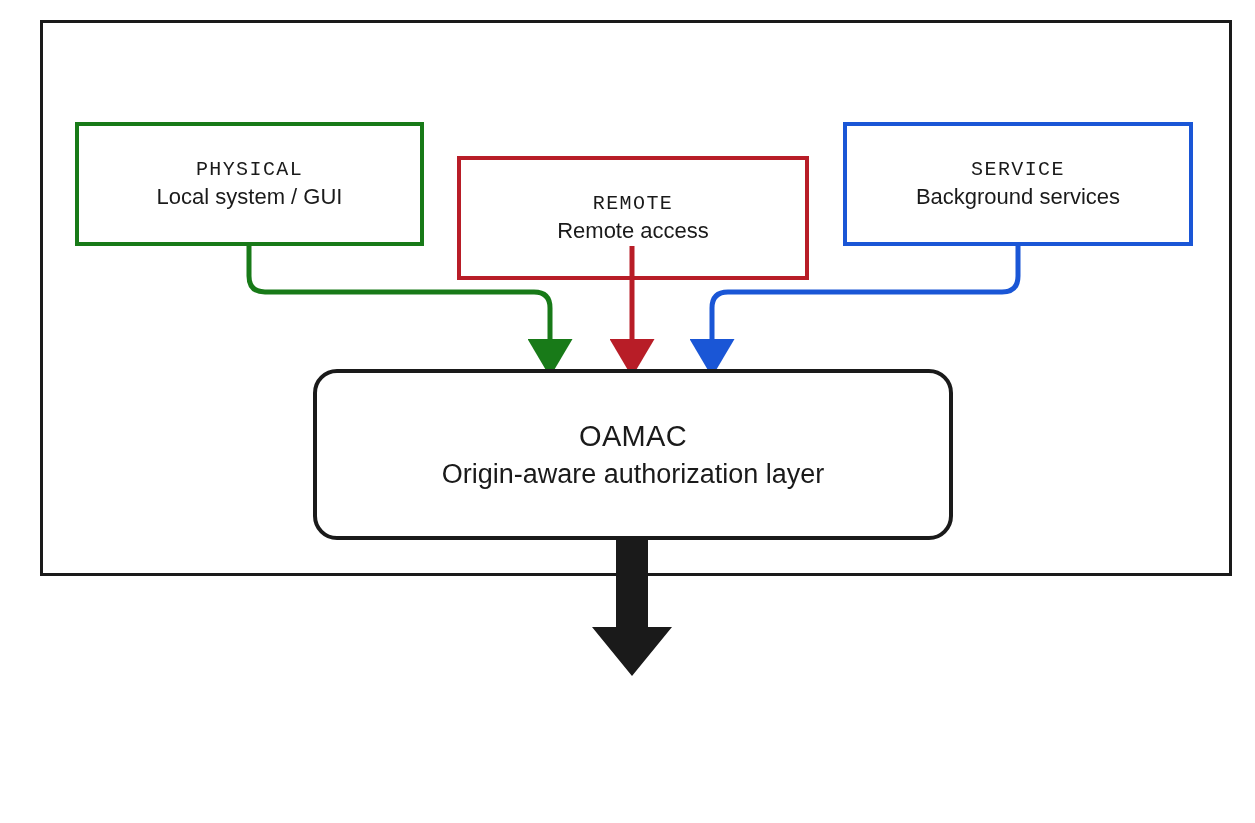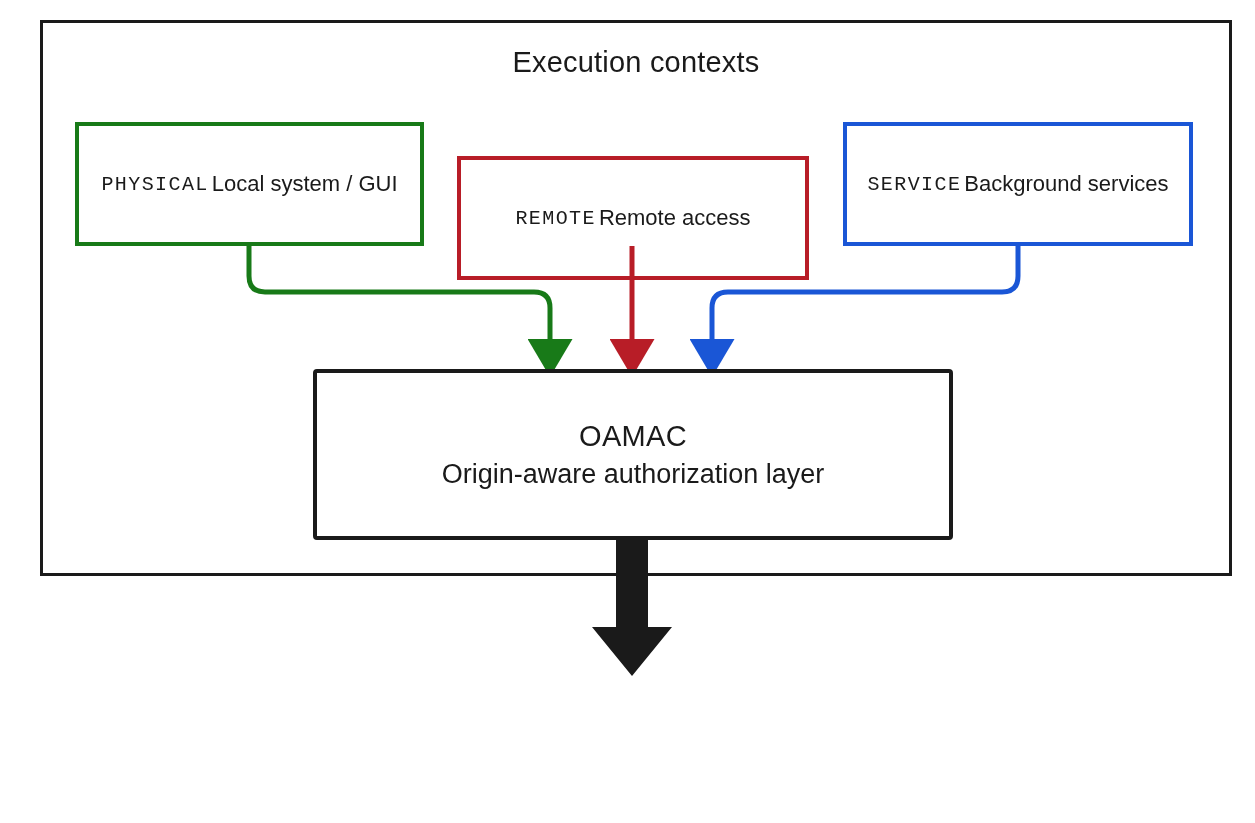--- a/index.html
+++ b/index.html
@@ -64,21 +64,21 @@
   
   .ctx-box {
     position: absolute;
     top: 122px;
     height: 124px;
     box-sizing: border-box;
     border-width: 4px;
     border-style: solid;
     background: #ffffff;
     display: flex;
-    flex-direction: row;
+    flex-direction: column;
     align-items: center;
     justify-content: center;
     gap: 3px;
   }
   .ctx-box .ctx-code {
     font-family: "Liberation Mono", "DejaVu Sans Mono", monospace;
     font-size: 20px;
     letter-spacing: 1.4px;
     color: #1a1a1a;
   }
@@ -94,21 +94,21 @@
 
   
   .oamac-box {
     position: absolute;
     left: 313px;
     top: 369px;
     width: 640px;
     height: 171px;
     box-sizing: border-box;
     border: 4px solid #1a1a1a;
-    border-radius: 4px;
+    border-radius: 24px;
     background: #ffffff;
     display: flex;
     flex-direction: column;
     align-items: center;
     justify-content: center;
     gap: 6px;
   }
   .oamac-title {
     font-size: 29px;
     color: #1a1a1a;
@@ -134,21 +134,20 @@
     pointer-events: none;
   }
 </style>
 </head>
 <body>
 
 <div id="diagram-root">
 
   <div class="outer-container"></div>
 
-  <div class="container-title">Execution contexts</div>
 
   <div class="ctx-box ctx-physical">
     <div class="ctx-code">PHYSICAL</div>
     <div class="ctx-desc">Local system / GUI</div>
   </div>
 
   <div class="ctx-box ctx-remote">
     <div class="ctx-code">REMOTE</div>
     <div class="ctx-desc">Remote access</div>
   </div>

